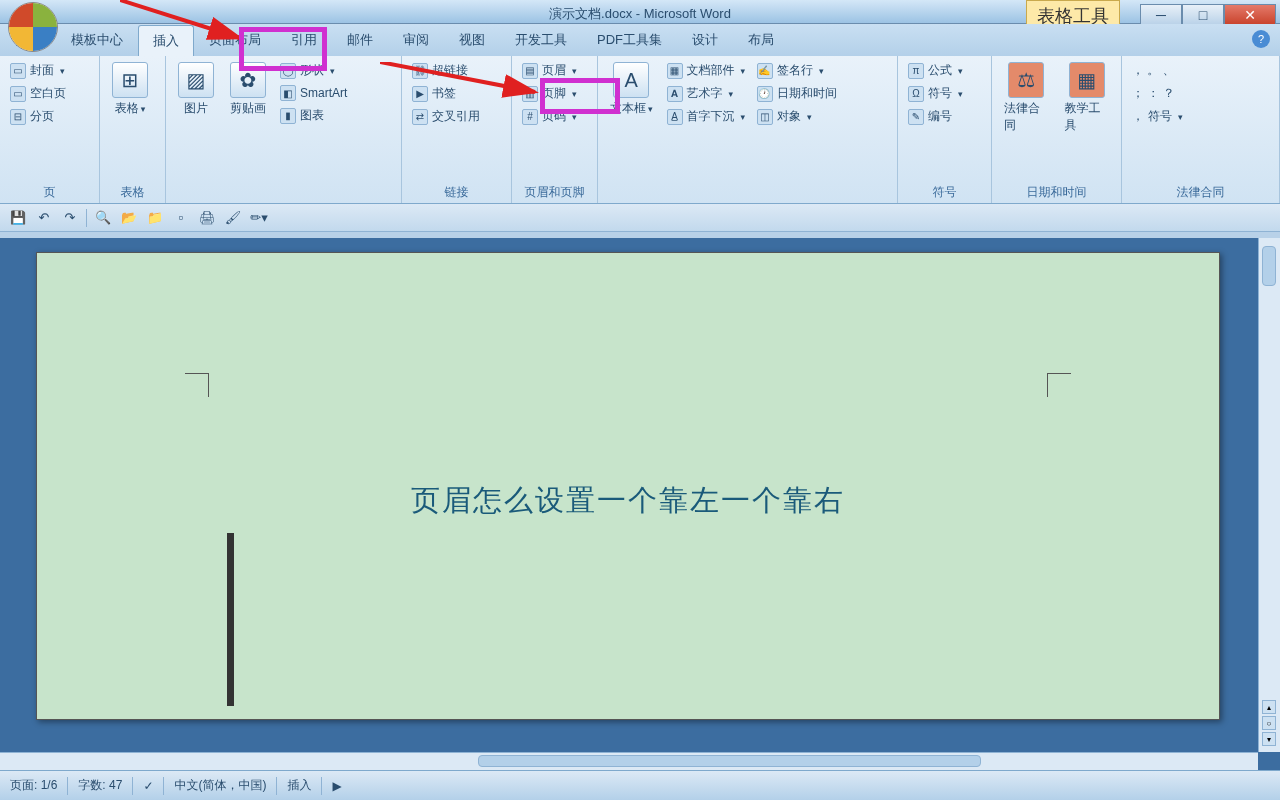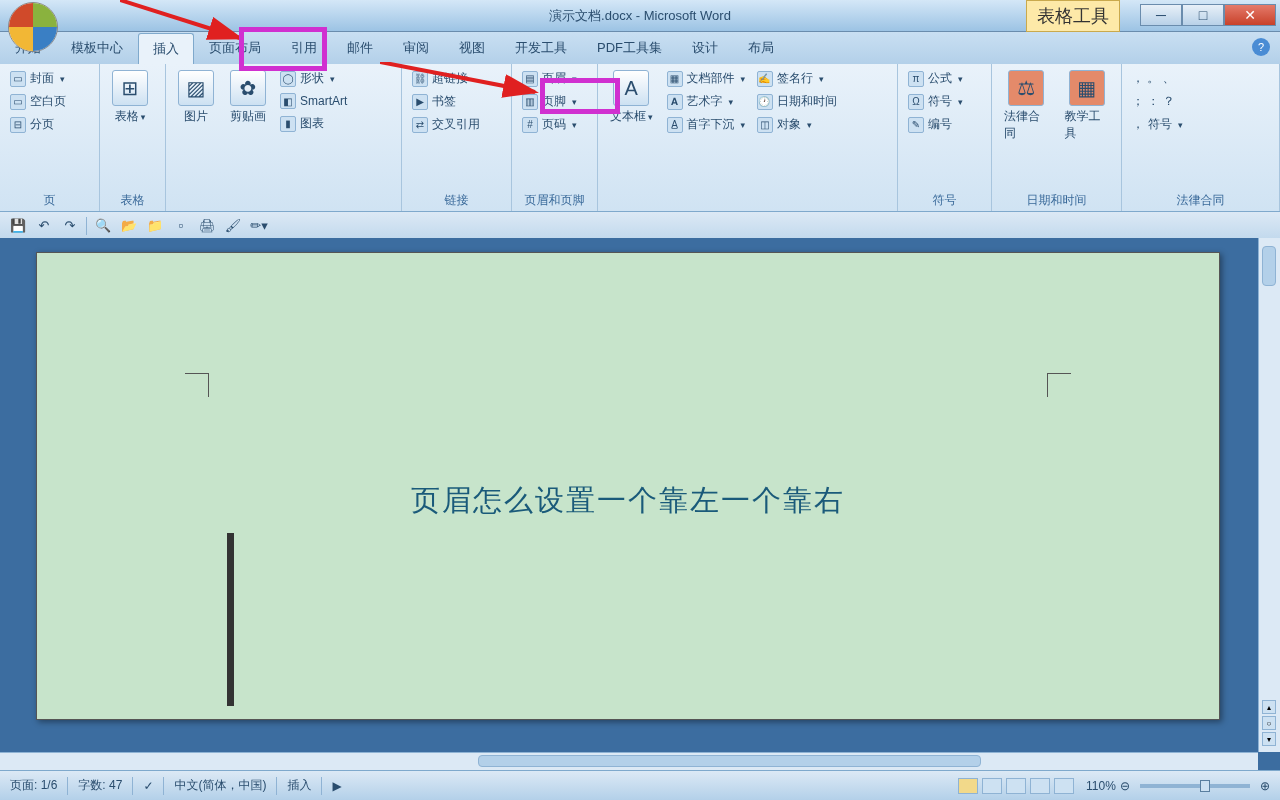--- a/index.html
+++ b/index.html
@@ -1,19 +1,19 @@
 <!DOCTYPE html>
 <html><head>
 <meta charset="utf-8">
 <style>
 * { margin: 0; padding: 0; box-sizing: border-box; font-family: "Microsoft YaHei", SimSun, sans-serif; }
 body { width: 1280px; height: 800px; background: #b8d1e8; overflow: hidden; position: relative; }
 
 
-.titlebar { height: 32px; background: linear-gradient(#d4e7f7, #9cc3e4); display: flex; align-items: center; position: relative; border-bottom: 1px solid #6a8cad; }
+.titlebar { height: 24px; background: linear-gradient(#d4e7f7, #9cc3e4); display: flex; align-items: flex-end; position: relative; border-bottom: 1px solid #6a8cad; }
 .office-btn { width: 56px; height: 56px; position: absolute; left: 8px; top: 2px; z-index: 10; }
 .office-circle { width: 50px; height: 50px; border-radius: 50%; background: radial-gradient(circle at 30% 30%, #fff, #e0e0e0); border: 1px solid #888; display: flex; flex-wrap: wrap; overflow: hidden; }
 .oc-q { width: 50%; height: 50%; }
 .oc-q.r { background: #d04a2a; } .oc-q.g { background: #8ab23e; } .oc-q.b { background: #3a7fc4; } .oc-q.y { background: #f2b735; }
 .title-text { margin: 0 auto; font-size: 13px; color: #2a4d6e; }
 .context-tab { position: absolute; right: 160px; top: 0; background: #fde9a8; border: 1px solid #c9a94d; padding: 3px 10px; font-size: 18px; color: #333; }
 .win-controls { position: absolute; right: 4px; top: 4px; display: flex; gap: 0; }
 .win-btn { width: 42px; height: 22px; background: linear-gradient(#e8f0f8, #b8d1e8); border: 1px solid #6a8cad; display: flex; align-items: center; justify-content: center; font-size: 14px; color: #2a4d6e; cursor: pointer; }
 .win-btn.close { background: linear-gradient(#e47a6a, #c8412a); color: #fff; width: 52px; }
 
@@ -340,33 +340,20 @@
   <div class="status-sep"></div>
   <span>字数: 47</span>
   <div class="status-sep"></div>
   <span>✓</span>
   <div class="status-sep"></div>
   <span>中文(简体，中国)</span>
   <div class="status-sep"></div>
   <span>插入</span>
   <div class="status-sep"></div>
   <span>▶</span>
-  <div class="status-right">
-    <div class="view-btn sel"></div>
-    <div class="view-btn"></div>
-    <div class="view-btn"></div>
-    <div class="view-btn"></div>
-    <div class="view-btn"></div>
-    <span style="margin-left:8px">110%</span>
-    <span style="cursor:pointer">⊖</span>
-    <div class="zoom-slider">
-        <div class="zoom-thumb"></div>
-      </div>
-    <span style="cursor:pointer">⊕</span>
-  </div>
 </div>
 
 <div class="highlight-box" style="left:239px; top:27px; width:88px; height:44px"></div>
 <div class="highlight-box" style="left:540px; top:78px; width:80px; height:36px"></div>
 
 <svg class="arrow" style="left:120px; top:0; width:140px; height:50px">
   <defs>
       <marker id="ah1" markerWidth="10" markerHeight="10" refX="8" refY="3" orient="auto">
         <path d="M0,0 L0,6 L9,3 z" fill="#e02020"></path>
       </marker>

